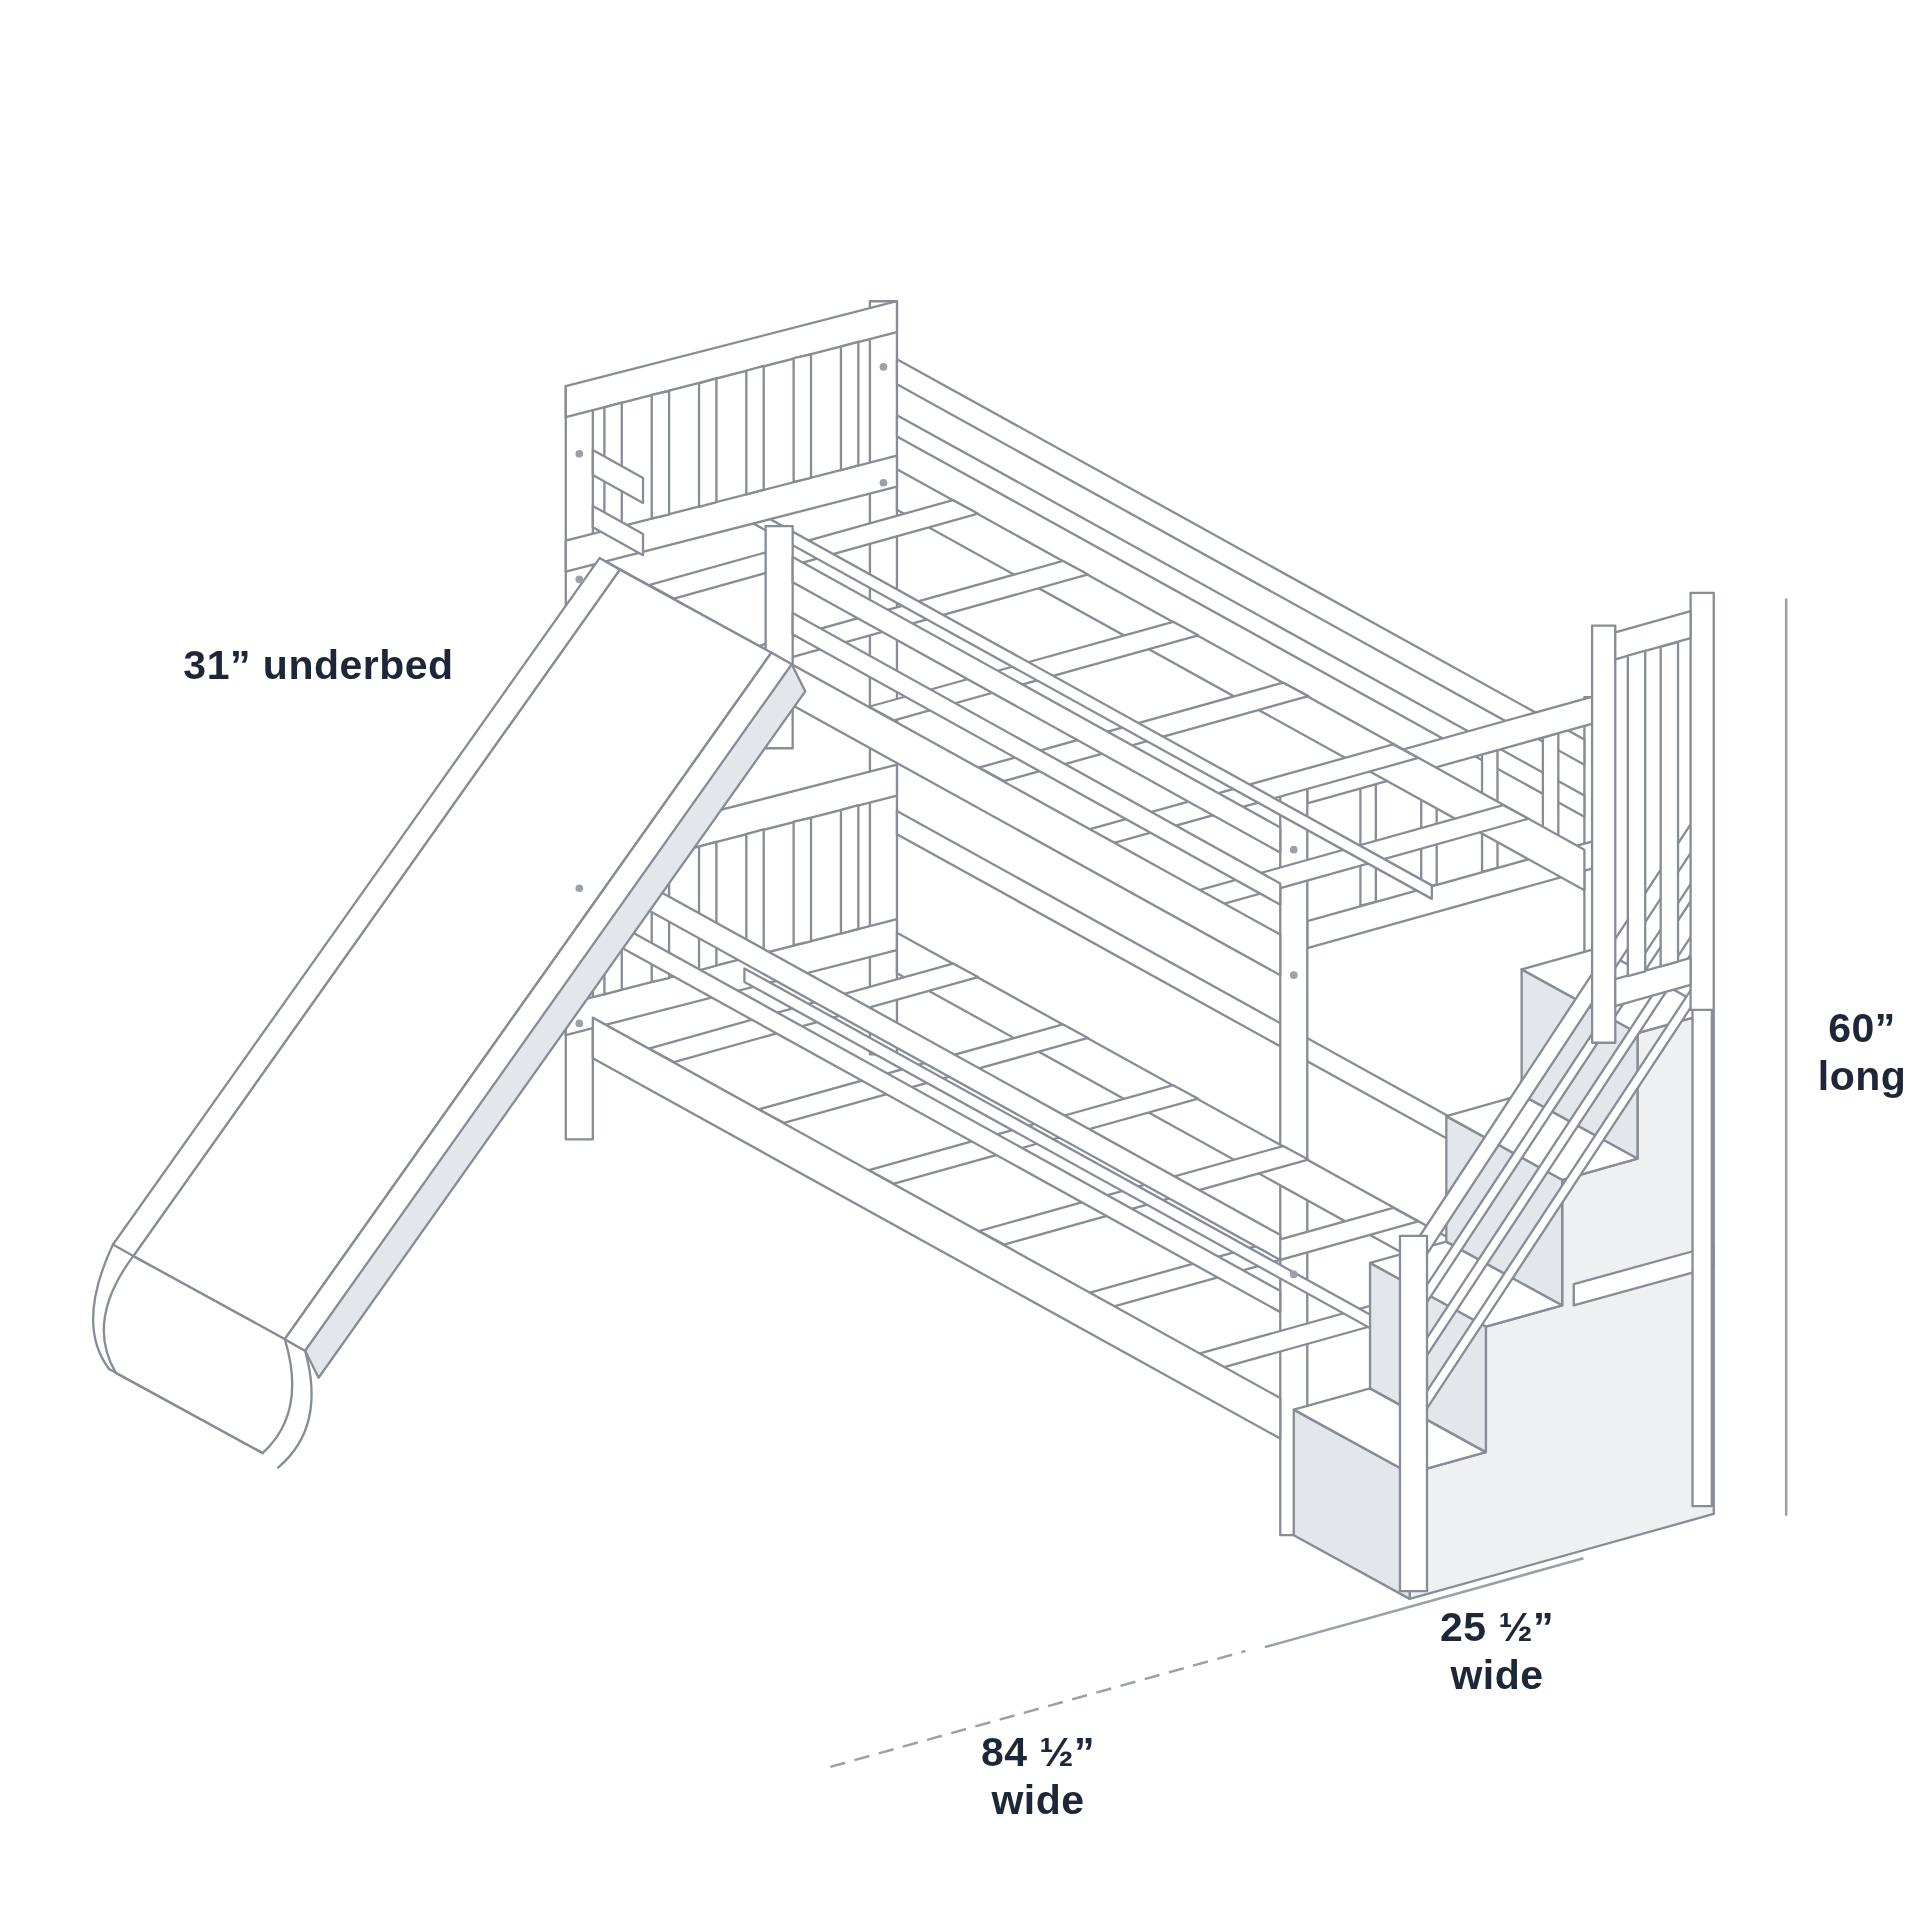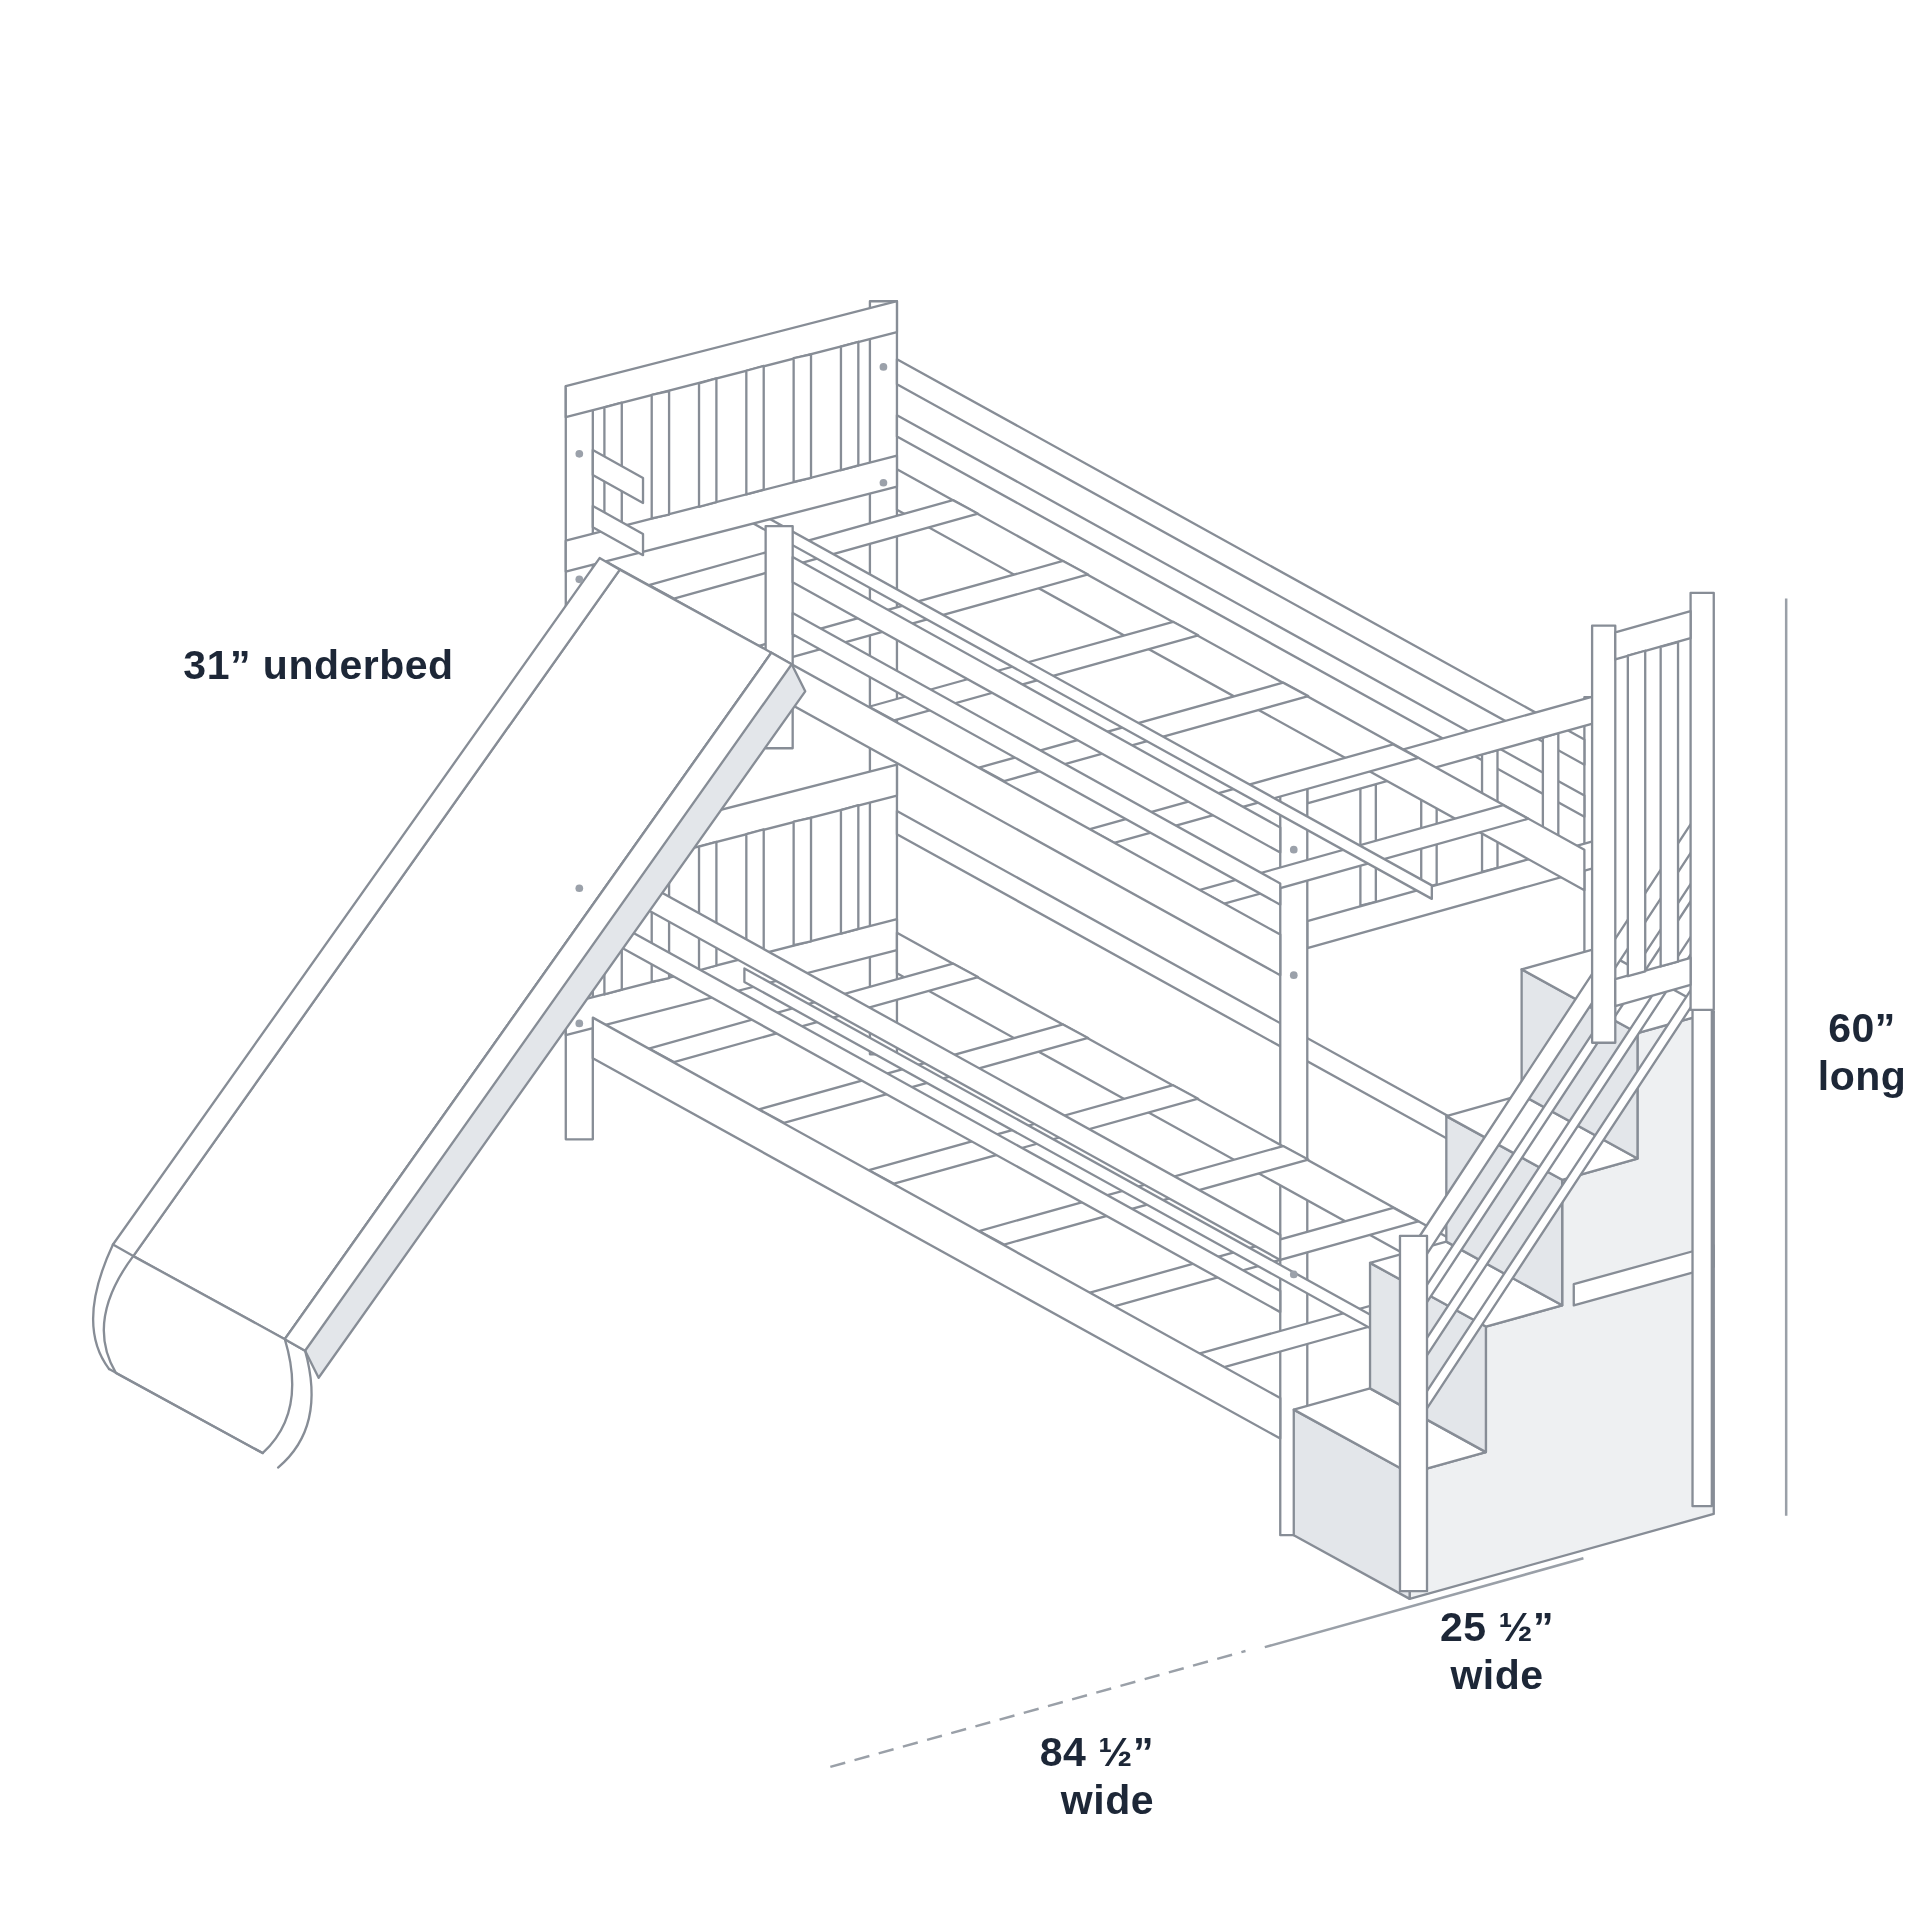--- a/index.html
+++ b/index.html
@@ -162,19 +162,19 @@
   <span>60”</span>
   <span>long</span>
 </div>
 
 
 <div class="dim-label" style="left:1381px;top:1603px;width:232px;">
   <span>25 ½”</span>
   <span>wide</span>
 </div>
 
-<div class="dim-label" style="left:922px;top:1728px;width:232px;text-align:right;">
+<div class="dim-label" style="left:922px;top:1728px;width:232px;">
   <span>84 ½”</span>
   <span>wide</span>
 </div>
 
 </div>
 
 
 </body></html>

